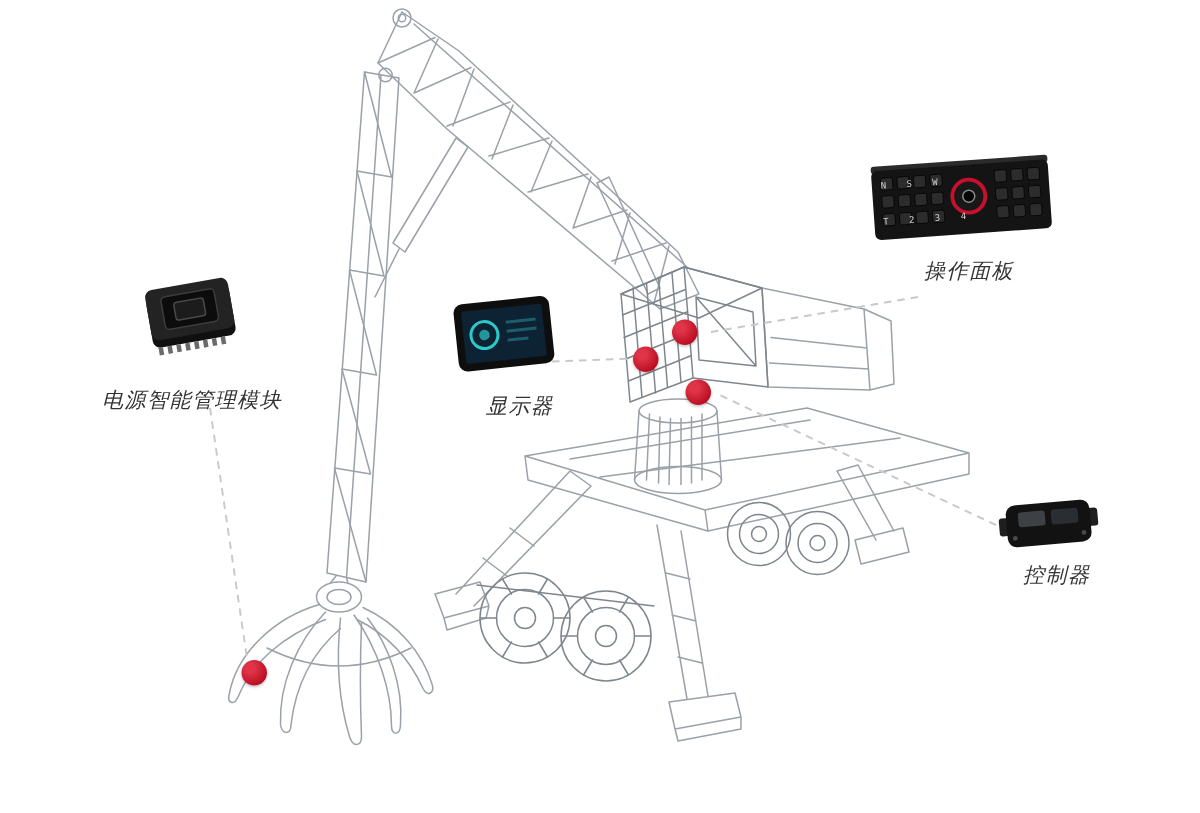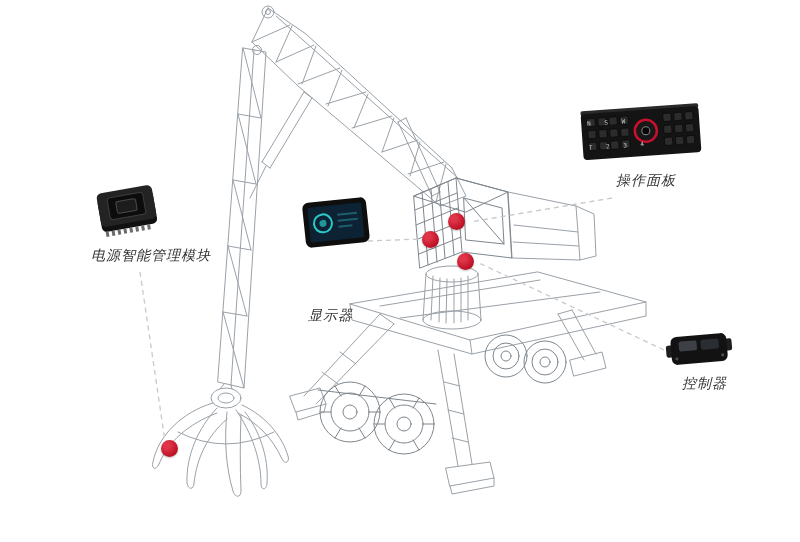--- a/index.html
+++ b/index.html
@@ -164,22 +164,22 @@
         <rect x="59" y="17" width="9" height="12" rx="2" fill="#1e1e1e"></rect>
         <rect x="7" y="11" width="56" height="28" rx="6" fill="#121212"></rect>
         <rect x="15" y="16" width="18" height="10" rx="2" fill="#3d4044"></rect>
         <rect x="37" y="16" width="18" height="10" rx="2" fill="#2a2d31"></rect>
         <circle cx="12" cy="33" r="1.6" fill="#4a4a4a"></circle>
           <circle cx="58" cy="33" r="1.6" fill="#4a4a4a"></circle>
       </g>
     </svg>
   </div>
 
-  <div class="callout-label" style="left:68px;top:247px;margin-left:23px;">电源智能管理模块</div>
-  <div class="callout-label" style="left:308px;top:262px;margin-top:45px;">显示器</div>
+  <div class="callout-label" style="left:68px;top:258px;">电源智能管理模块</div>
+  <div class="callout-label" style="left:324px;top:262px;">显示器</div>
   <div class="callout-label" style="left:616px;top:172px;">操作面板</div>
   <div class="callout-label" style="left:682px;top:375px;">控制器</div>
 
   <div class="hotspot" style="left:422px;top:231px;"></div>
   <div class="hotspot" style="left:448px;top:213px;"></div>
   <div class="hotspot" style="left:457px;top:253px;"></div>
   <div class="hotspot" style="left:161px;top:440px;"></div>
 
 </div>
 

